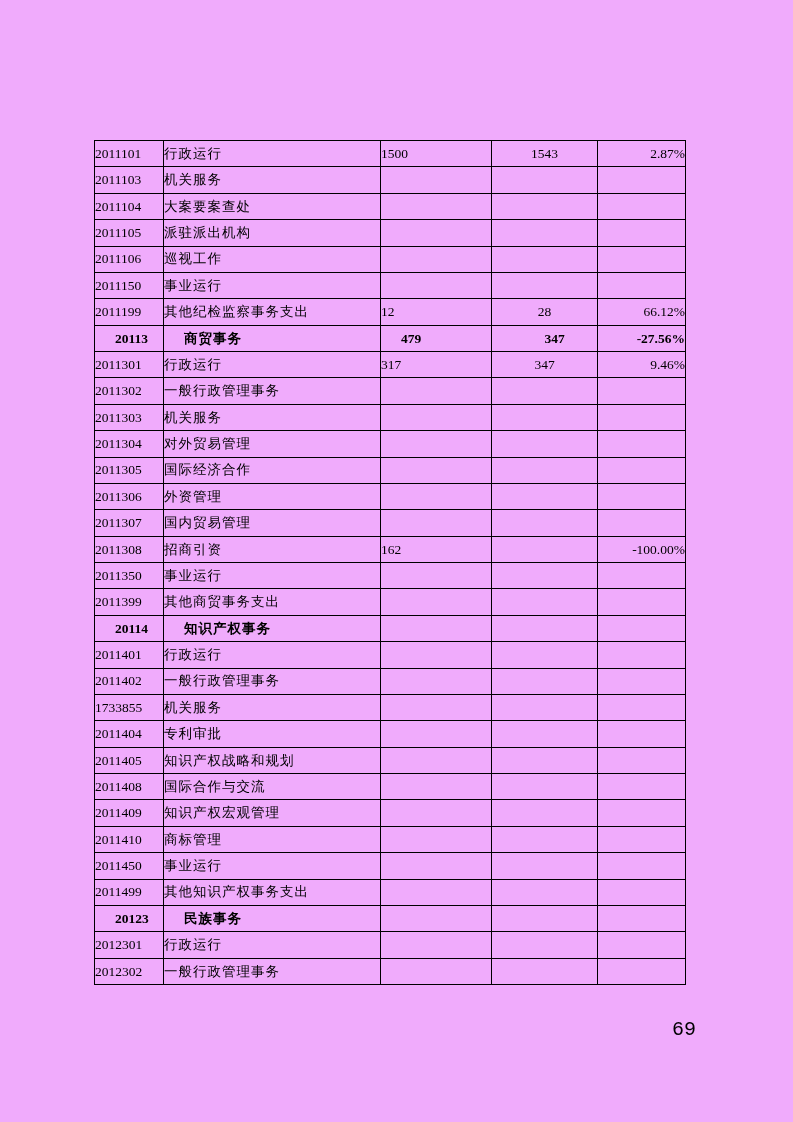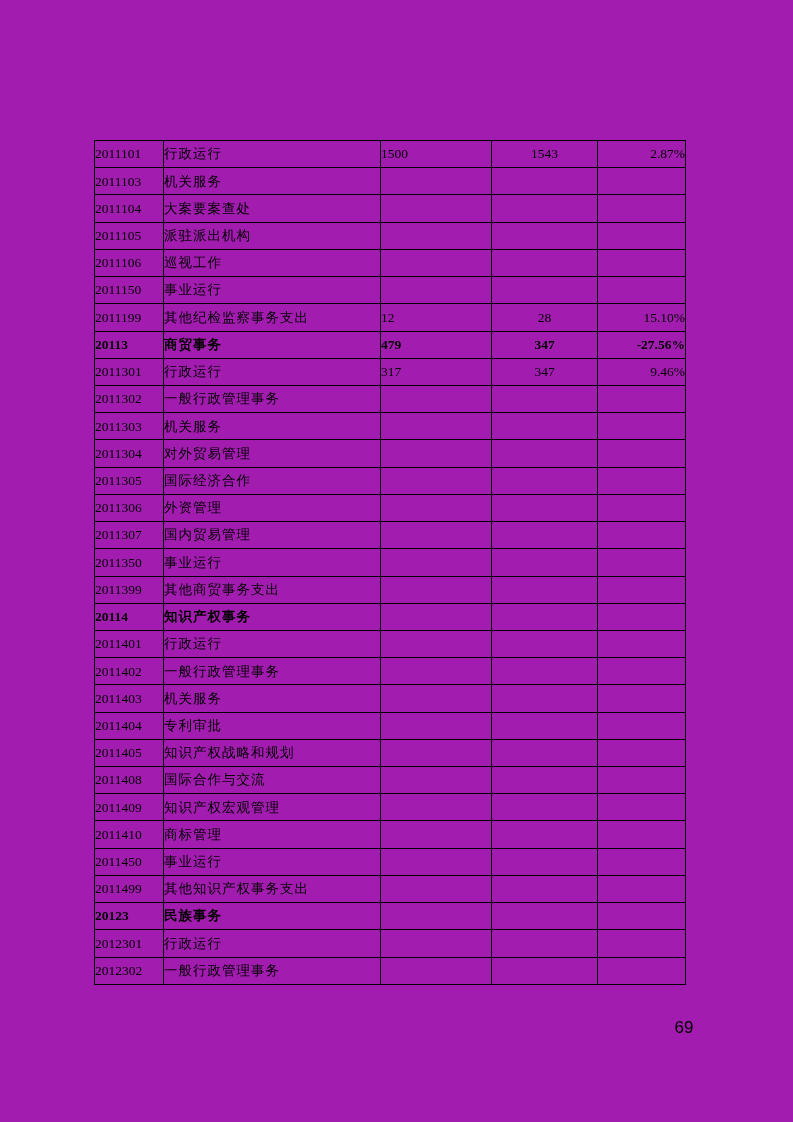--- a/index.html
+++ b/index.html
@@ -4,21 +4,21 @@
 <style>
   html, body {
     margin: 0;
     padding: 0;
     background: #ffffff;
   }
   .page {
     position: relative;
     width: 793px;
     height: 1122px;
-    background: #a21caf;
+    background: #f0abfc;
     overflow: hidden;
     font-family: "Liberation Serif", "DejaVu Serif", serif;
     color: #000000;
   }
   table.budget-table {
     position: absolute;
     left: 94px;
     top: 140px;
     width: 591px;
     height: 845px;
@@ -32,29 +32,29 @@
     padding: 0;
     white-space: nowrap;
     overflow: hidden;
     vertical-align: middle;
   }
   td.col-code   { width: 69px;  text-align: left;  padding-left: 8px; }
   td.col-name   { width: 217px; text-align: left;  padding-left: 9px; letter-spacing: 1px; }
   td.col-v1     { width: 111px; padding-right: 7px; }
   td.col-v2     { width: 106px; text-align: center; padding-right: 7px; }
   td.col-pct    { width: 88px;  text-align: right; padding-right: 7px; }
-  tr.section-row td { font-weight: bold; }
+  tr.section-row td { font-weight: bold; padding-left: 20px; }
   .page-number {
     position: absolute;
     left: 663px;
     top: 1018px;
     width: 42px;
     text-align: center;
-    font-size: 17px;
-    font-family: Liberation Sans, sans-serif;
+    font-size: 20px;
+    font-family: Liberation Mono, monospace;
     color: #000000;
   }
 </style>
 </head>
 <body>
 
 <div class="page">
 
   <table class="budget-table">
     <colgroup>
@@ -105,21 +105,21 @@
           <td class="col-name">事业运行</td>
           <td class="col-v1"></td>
           <td class="col-v2"></td>
           <td class="col-pct"></td>
         </tr>
         <tr>
           <td class="col-code">2011199</td>
           <td class="col-name">其他纪检监察事务支出</td>
           <td class="col-v1">12</td>
           <td class="col-v2">28</td>
-          <td class="col-pct">15.10%</td>
+          <td class="col-pct">66.12%</td>
         </tr>
         <tr class="section-row">
           <td class="col-code">20113</td>
           <td class="col-name">商贸事务</td>
           <td class="col-v1">479</td>
           <td class="col-v2">347</td>
           <td class="col-pct">-27.56%</td>
         </tr>
         <tr>
           <td class="col-code">2011301</td>
@@ -164,20 +164,27 @@
           <td class="col-pct"></td>
         </tr>
         <tr>
           <td class="col-code">2011307</td>
           <td class="col-name">国内贸易管理</td>
           <td class="col-v1"></td>
           <td class="col-v2"></td>
           <td class="col-pct"></td>
         </tr>
         <tr>
+          <td class="col-code">2011308</td>
+          <td class="col-name">招商引资</td>
+          <td class="col-v1">162</td>
+          <td class="col-v2"></td>
+          <td class="col-pct">-100.00%</td>
+        </tr>
+        <tr>
           <td class="col-code">2011350</td>
           <td class="col-name">事业运行</td>
           <td class="col-v1"></td>
           <td class="col-v2"></td>
           <td class="col-pct"></td>
         </tr>
         <tr>
           <td class="col-code">2011399</td>
           <td class="col-name">其他商贸事务支出</td>
           <td class="col-v1"></td>
@@ -199,21 +206,21 @@
           <td class="col-pct"></td>
         </tr>
         <tr>
           <td class="col-code">2011402</td>
           <td class="col-name">一般行政管理事务</td>
           <td class="col-v1"></td>
           <td class="col-v2"></td>
           <td class="col-pct"></td>
         </tr>
         <tr>
-          <td class="col-code">2011403</td>
+          <td class="col-code">1733855</td>
           <td class="col-name">机关服务</td>
           <td class="col-v1"></td>
           <td class="col-v2"></td>
           <td class="col-pct"></td>
         </tr>
         <tr>
           <td class="col-code">2011404</td>
           <td class="col-name">专利审批</td>
           <td class="col-v1"></td>
           <td class="col-v2"></td>

